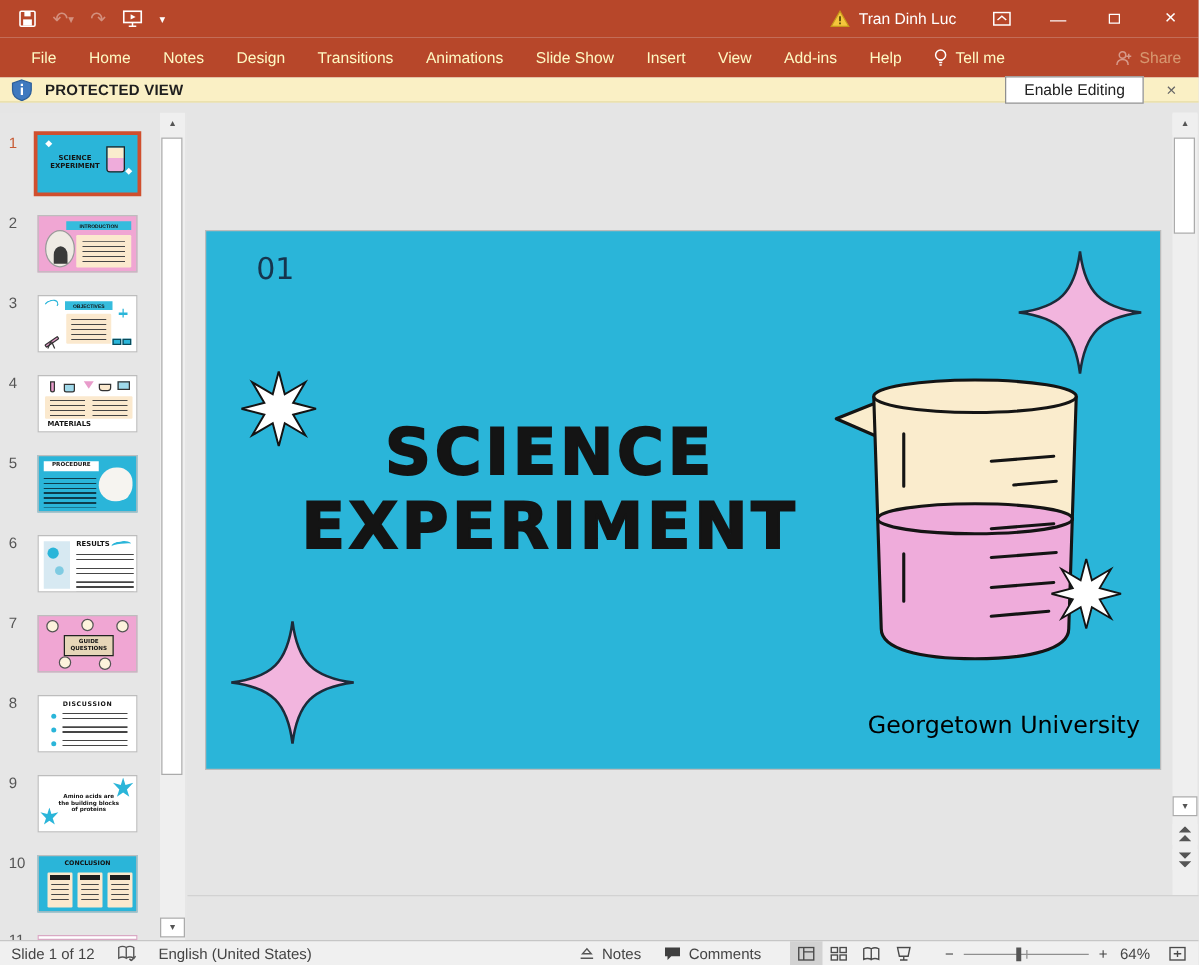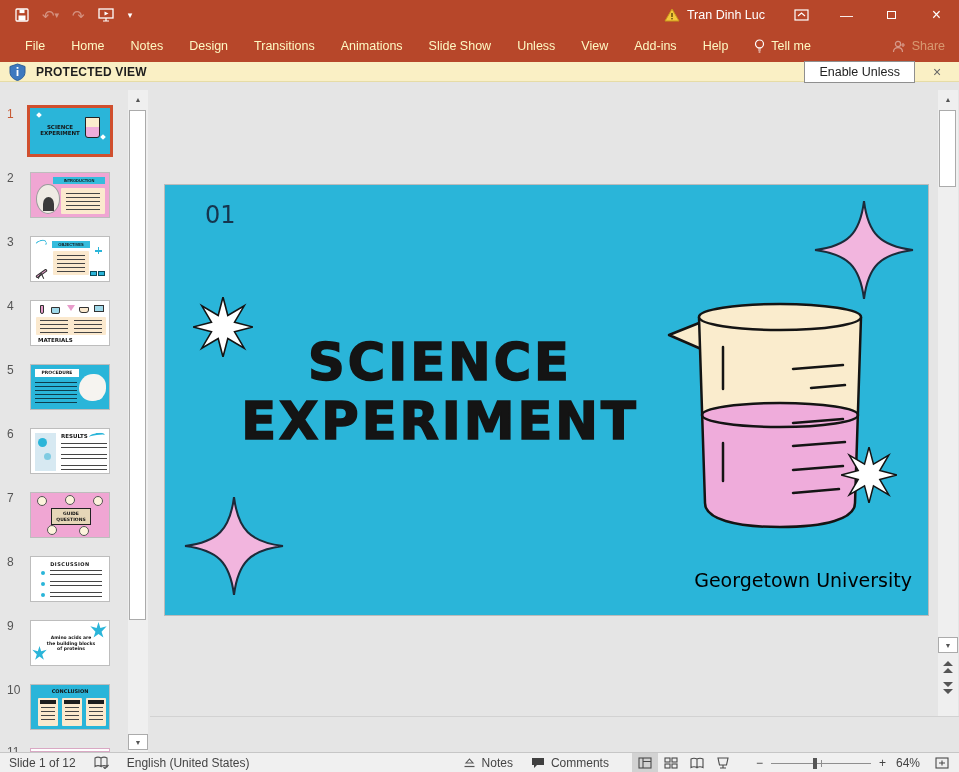--- a/index.html
+++ b/index.html
@@ -124,21 +124,21 @@
 </div>
 
 <div class="tabsrow">
   <span class="tab">File</span>
   <span class="tab">Home</span>
   <span class="tab">Notes</span>
   <span class="tab">Design</span>
   <span class="tab">Transitions</span>
   <span class="tab">Animations</span>
   <span class="tab">Slide Show</span>
-  <span class="tab">Unless</span>
+  <span class="tab">Insert</span>
   <span class="tab">View</span>
   <span class="tab">Add-ins</span>
   <span class="tab">Help</span>
   <span class="tellme">
     <svg width="11" height="15" viewBox="0 0 11 15">
         <circle cx="5.5" cy="5" r="4" fill="none" stroke="#fff" stroke-width="1.2"></circle>
         <path d="M3.8 9 H7.2 M4.2 11 H6.8 M4.6 13 H6.4" stroke="#fff" stroke-width="1.1"></path>
       </svg>
     <span>Tell me</span>
   </span>
@@ -152,21 +152,21 @@
   </span>
 </div>
 
 <div class="banner">
   <svg class="shield" width="17" height="18" viewBox="0 0 17 18">
       <path d="M8.5 1 L16 3.5 V9 C16 13.5 12.5 16.3 8.5 17.5 C4.5 16.3 1 13.5 1 9 V3.5 Z" fill="#3E79BF" stroke="#2C5E99" stroke-width="1"></path>
       <rect x="7.6" y="4" width="1.8" height="1.8" fill="#fff"></rect>
       <rect x="7.6" y="7" width="1.8" height="6" fill="#fff"></rect>
     </svg>
   <b>PROTECTED VIEW</b>
-  <button class="enable-btn">Enable Unless</button>
+  <button class="enable-btn">Enable Editing</button>
   <span class="bclose">×</span>
 </div>
 
 <div class="thumbpanel">
 
   <span class="thumb-num sel" style="top:17px">1</span>
   <div class="thumb sel" style="top:18px;background:#2AB5D9">
     <div class="t-text" style="left:5px;top:15px;width:48px;text-align:center;font-size:5.5px;line-height:6px">
       <span>SCIENCE</span><br><span>EXPERIMENT</span>
     </div>

